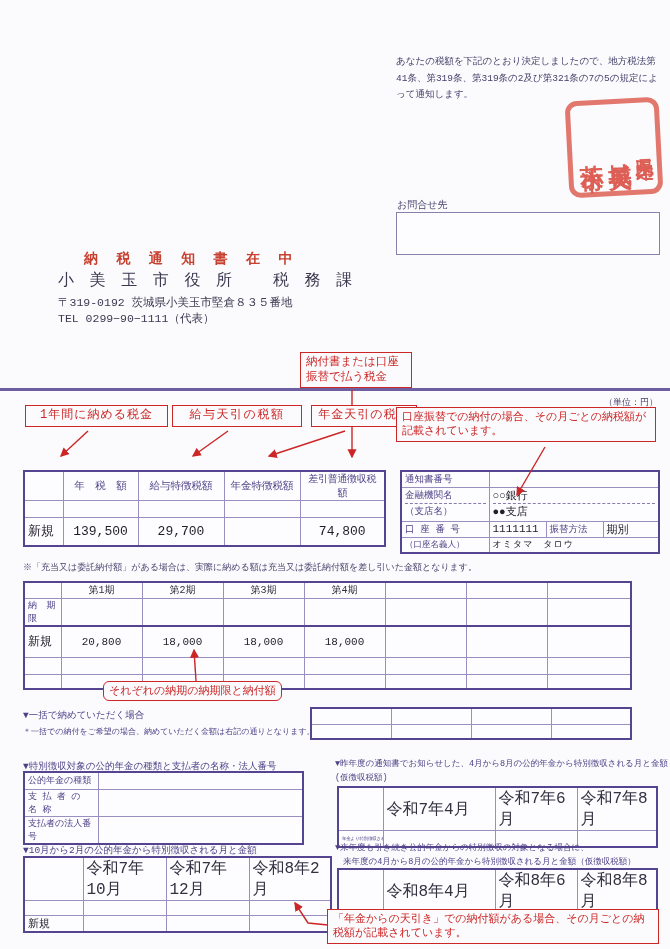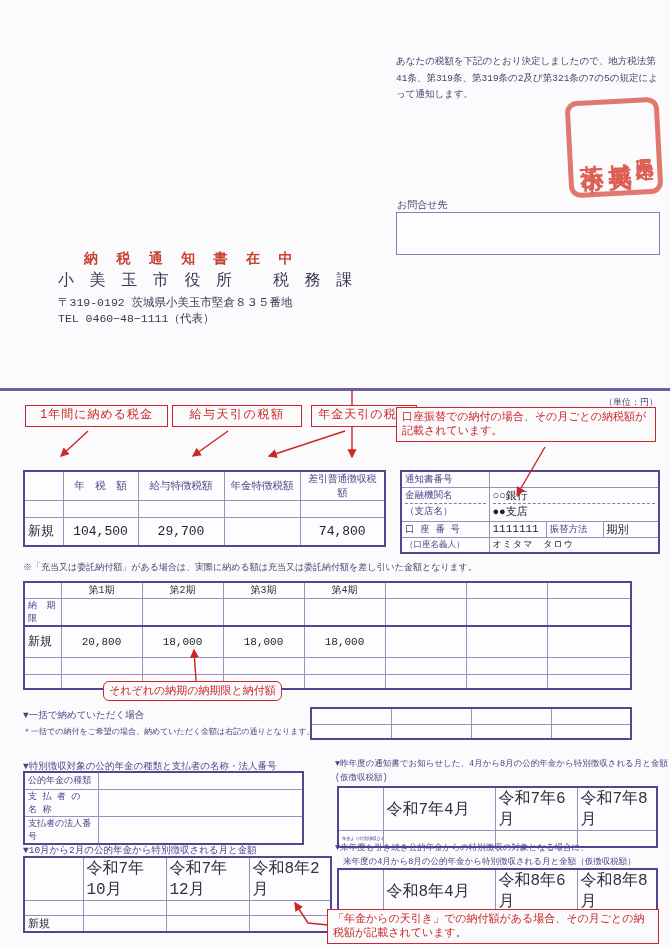--- a/index.html
+++ b/index.html
@@ -90,21 +90,21 @@
     <div class="col c3">県玉之印</div>
   </div>
 
   <div class="abs contact-label">お問合せ先</div>
   <div class="abs contact-box"></div>
 
   <div class="abs sender">
     <div class="l1">納 税 通 知 書 在 中</div>
     <div class="l2">小 美 玉 市 役 所　　税 務 課</div>
     <div class="l3">〒319-0192 茨城県小美玉市堅倉８３５番地</div>
-    <div class="l4">TEL 0460−48−1111（代表）</div>
+    <div class="l4">TEL 0299−90−1111（代表）</div>
   </div>
 
   <div class="abs rule"></div>
   <div class="abs unit">（単位：円）</div>
 
   <table class="form" style="left:23px; top:470px; width:361px;">
     <colgroup>
         <col style="width:39px">
         <col style="width:75px">
         <col style="width:86px">
@@ -121,21 +121,21 @@
     </tr>
     <tr class="h17">
       <td></td>
           <td></td>
       <td></td>
           <td></td>
       <td></td>
     </tr>
     <tr class="h28">
       <td class="rowlbl">新規</td>
-      <td class="val">104,500</td>
+      <td class="val">139,500</td>
       <td class="val">29,700</td>
       <td class="val"></td>
       <td class="val">74,800</td>
     </tr>
   </tbody>
     </table>
 
   <table class="form" style="left:400px; top:470px; width:258px;">
     <colgroup>
         <col style="width:88px">
@@ -375,20 +375,21 @@
       <line x1="352" y1="390" x2="352" y2="457" marker-end="url(#arr)"></line>
       <line x1="88" y1="431" x2="61" y2="456" marker-end="url(#arr)"></line>
       <line x1="228" y1="431" x2="193" y2="456" marker-end="url(#arr)"></line>
       <line x1="345" y1="431" x2="269" y2="456" marker-end="url(#arr)"></line>
       <line x1="545" y1="447" x2="517" y2="495" marker-end="url(#arr)"></line>
       <line x1="196" y1="681" x2="194" y2="650" marker-end="url(#arr)"></line>
       <polyline points="328,925 308,923 295,903" marker-end="url(#arr)"></polyline>
     </g>
   </svg>
 
+  <div class="abs ann payment">納付書または口座振替で払う税金</div>
   <div class="abs ann annual">1年間に納める税金</div>
   <div class="abs ann salary">給与天引の税額</div>
   <div class="abs ann pension">年金天引の税額</div>
   <div class="abs ann account">口座振替での納付の場合、その月ごとの納税額が記載されています。</div>
   <div class="abs ann period">それぞれの納期の納期限と納付額</div>
   <div class="abs ann bottom">「年金からの天引き」での納付額がある場合、その月ごとの納税額が記載されています。</div>
 
 </div>
 
 </body></html>

